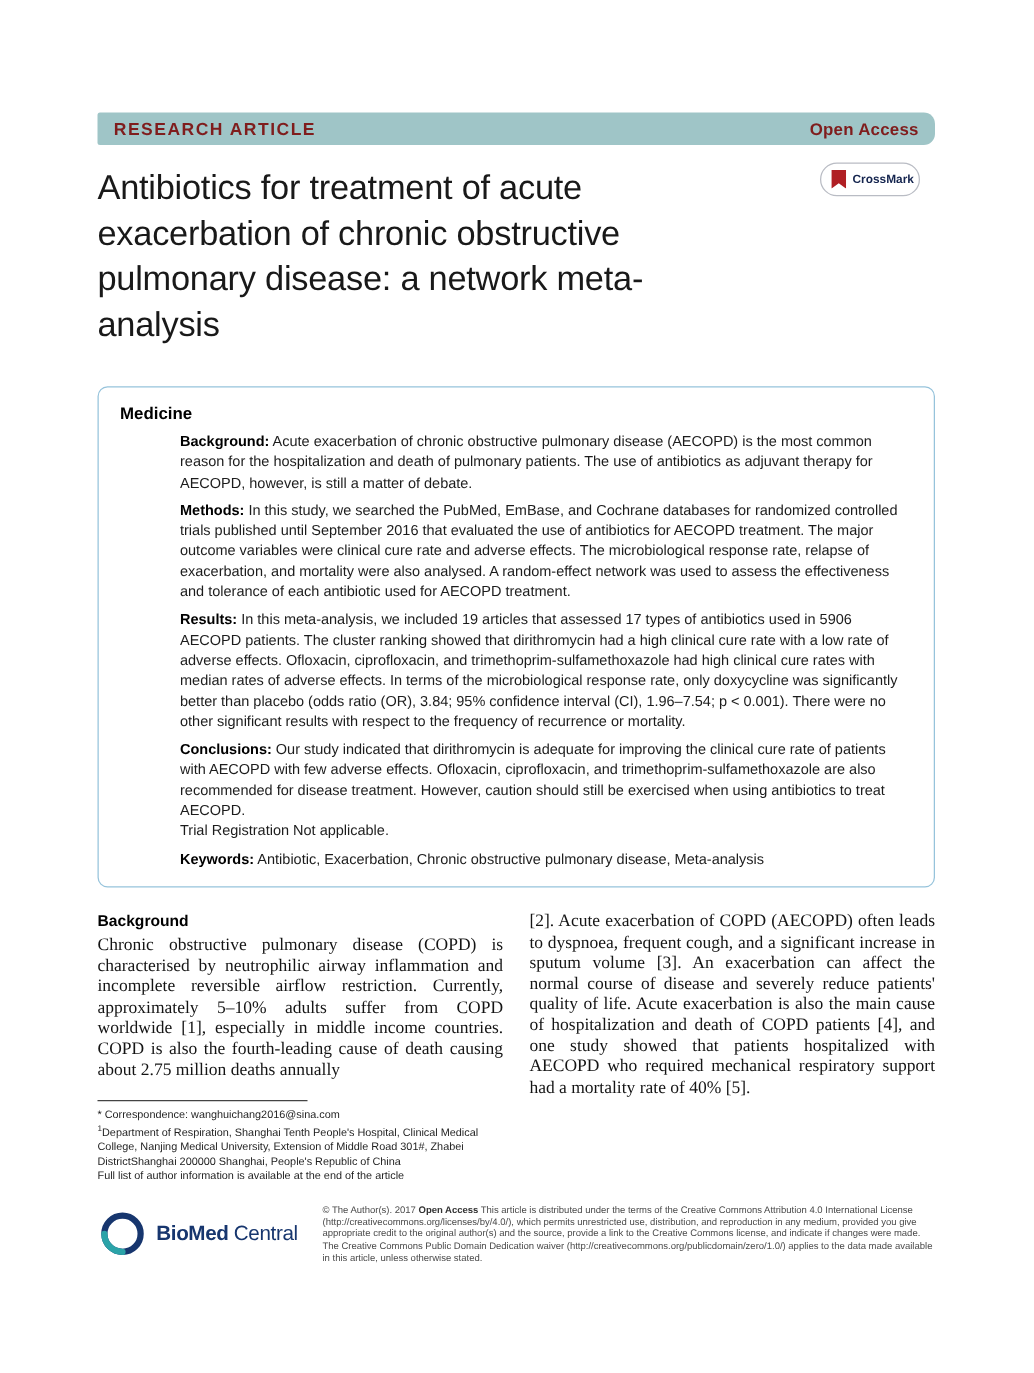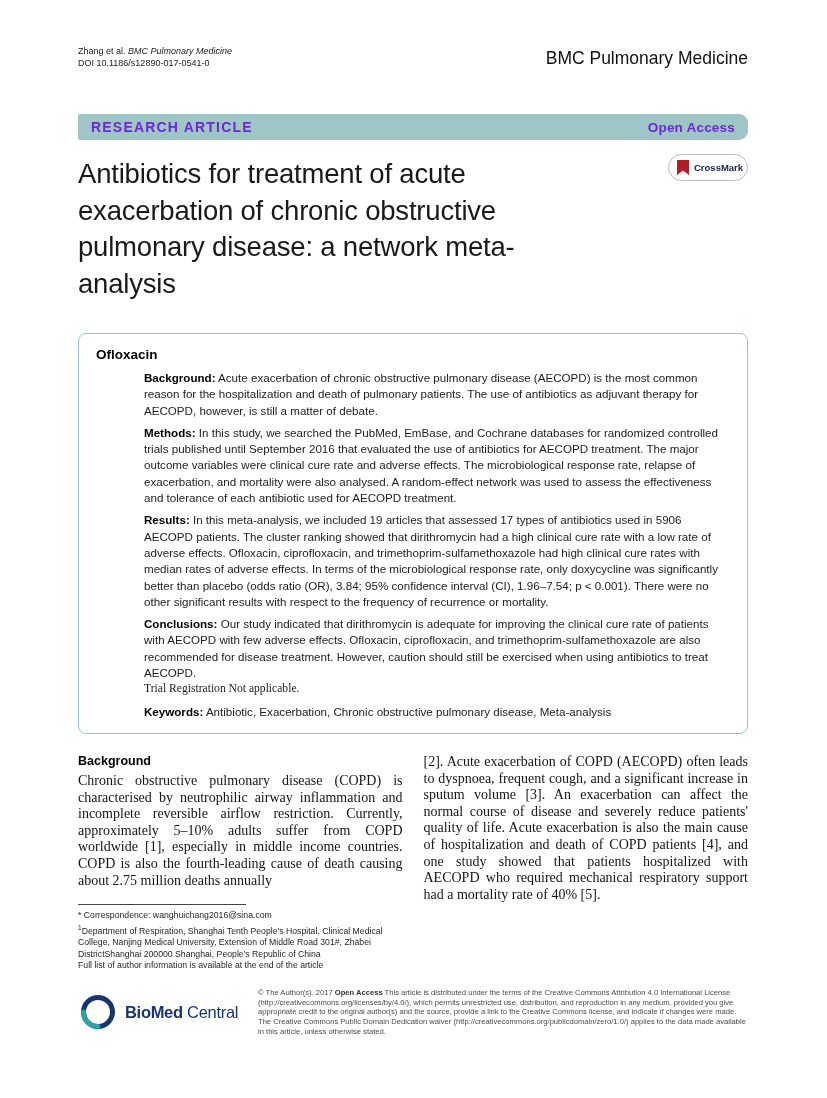--- a/index.html
+++ b/index.html
@@ -14,33 +14,33 @@
   .topbar { display:flex; justify-content:space-between; align-items:flex-end; }
   .citation { font-size:9px; line-height:12px; color:#222; }
   .citation .ital { font-style:italic; }
   .journal-name { font-size:17.5px; color:#121212; }
 
   
   .banner {
     margin-top:45px; height:26px; background:#9fc5c7;
     border-radius:2px 9px 9px 2px;
     display:flex; align-items:center; justify-content:space-between;
-    padding:0 13px; color:#6d28d9; font-weight:bold;
+    padding:0 13px; color:#7f1d1d; font-weight:bold;
   }
   .banner .atype { font-size:14px; letter-spacing:1.2px; }
   .banner .oaccess { font-size:13.5px; letter-spacing:0.2px; }
 
   
   .title-row { position:relative; margin-top:16px; padding-right:90px; }
   .title {
     font-size:27.5px; line-height:36.5px; font-weight:400;
     color:#191919; white-space:pre-line; letter-spacing:-0.2px;
   }
   .crossmark {
-    position:absolute; top:-2px; right:0; width:80px; height:27px;
+    position:absolute; top:-2px; right:12px; width:80px; height:27px;
     border:1px solid #b9bcc4; border-radius:14px; background:#fff;
     display:flex; align-items:center; gap:5px; padding:0 8px; cursor:pointer;
   }
   .cm-icon {
     width:12px; height:15px; background:#b01f24; flex:0 0 auto;
     clip-path:polygon(0 0,100% 0,100% 100%,50% 70%,0 100%);
   }
   .cm-label { font-size:9.5px; font-weight:bold; color:#15254f; }
 
   
@@ -49,21 +49,21 @@
 
   
   .abstract {
     margin-top:31px; border:1px solid #96c3db; border-radius:8px;
     padding:13px 17px 13px;
   }
   .abstract h2 { font-size:13.5px; color:#000; margin-bottom:8px; }
   .abstract p { font-size:11.6px; line-height:16.3px; color:#1c1c1c; margin-bottom:6px;margin-left:48px; }
   .abstract p b { color:#000; }
   .abstract p.conclusions { margin-bottom:0; }
-  .abstract p.trial { margin-bottom:6px;font-family:Liberation Serif, serif; }
+  .abstract p.trial { margin-bottom:6px; }
   .abstract p.keywords { margin-bottom:0; margin-top:3px; }
 
   
   .columns { display:flex; gap:21px; margin-top:20px; }
   .col { width:324.5px; }
   .col h3 { font-size:12.5px; color:#000; margin-bottom:5px; font-family:Liberation Sans, sans-serif; }
   .body-text {
     font-family:"Liberation Serif", serif; font-size:14px; line-height:16.6px;
     text-align:justify; color:#141414;
   }
@@ -80,47 +80,40 @@
   .bmc-logo { display:flex; align-items:center; gap:7px; flex:0 0 auto; width:168px; }
   .logo-text { font-size:16.5px; color:#17366e; letter-spacing:-0.3px; white-space:nowrap; }
   .copyright { flex:1; font-size:7.6px; line-height:9.7px; color:#4a4a4a; }
   .copyright b { color:#333; }
 </style>
 </head>
 <body>
 
 <div class="page">
 
-  <header class="topbar">
-    <div class="citation">
-      <div><span>Zhang et al. </span><span class="ital">BMC Pulmonary Medicine</span></div>
-      <div>DOI 10.1186/s12890-017-0541-0</div>
-    </div>
-    <div class="journal-name">BMC Pulmonary Medicine</div>
-  </header>
 
   <div class="banner">
     <span class="atype">RESEARCH ARTICLE</span>
     <span class="oaccess">Open Access</span>
   </div>
 
   <div class="title-row">
     <h1 class="title">Antibiotics for treatment of acute
 exacerbation of chronic obstructive
 pulmonary disease: a network meta-
 analysis</h1>
     <div class="crossmark">
       <span class="cm-icon"></span>
       <span class="cm-label">CrossMark</span>
     </div>
   </div>
 
 
   <section class="abstract">
-    <h2>Ofloxacin</h2>
+    <h2>Medicine</h2>
     <p><b>Background:</b> <span>Acute exacerbation of chronic obstructive pulmonary disease (AECOPD) is the most common reason for the hospitalization and death of pulmonary patients. The use of antibiotics as adjuvant therapy for AECOPD, however, is still a matter of debate.</span></p>
     <p><b>Methods:</b> <span>In this study, we searched the PubMed, EmBase, and Cochrane databases for randomized controlled trials published until September 2016 that evaluated the use of antibiotics for AECOPD treatment. The major outcome variables were clinical cure rate and adverse effects. The microbiological response rate, relapse of exacerbation, and mortality were also analysed. A random-effect network was used to assess the effectiveness and tolerance of each antibiotic used for AECOPD treatment.</span></p>
     <p><b>Results:</b> <span>In this meta-analysis, we included 19 articles that assessed 17 types of antibiotics used in 5906 AECOPD patients. The cluster ranking showed that dirithromycin had a high clinical cure rate with a low rate of adverse effects. Ofloxacin, ciprofloxacin, and trimethoprim-sulfamethoxazole had high clinical cure rates with median rates of adverse effects. In terms of the microbiological response rate, only doxycycline was significantly better than placebo (odds ratio (OR), 3.84; 95% confidence interval (CI), 1.96–7.54; p &lt; 0.001). There were no other significant results with respect to the frequency of recurrence or mortality.</span></p>
     <p class="conclusions"><b>Conclusions:</b> <span>Our study indicated that dirithromycin is adequate for improving the clinical cure rate of patients with AECOPD with few adverse effects. Ofloxacin, ciprofloxacin, and trimethoprim-sulfamethoxazole are also recommended for disease treatment. However, caution should still be exercised when using antibiotics to treat AECOPD.</span></p>
     <p class="trial"><span>Trial Registration</span> <span>Not applicable.</span></p>
     <p class="keywords"><b>Keywords:</b> <span>Antibiotic, Exacerbation, Chronic obstructive pulmonary disease, Meta-analysis</span></p>
   </section>
 
   <div class="columns">
     <div class="col">

